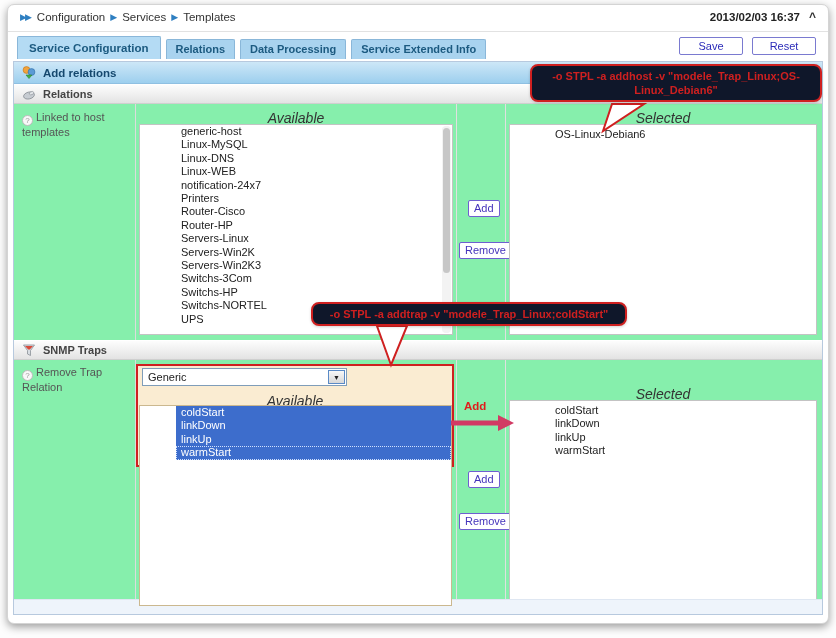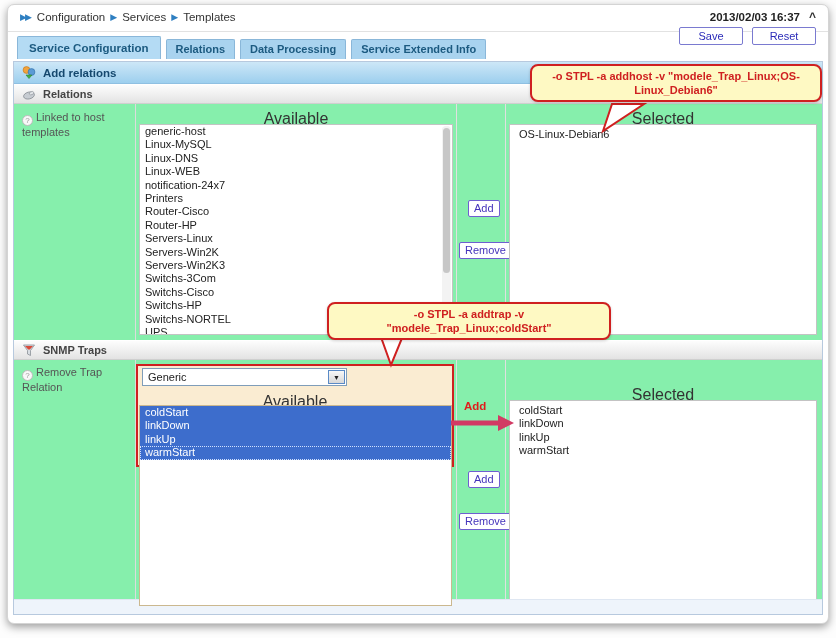--- a/index.html
+++ b/index.html
@@ -17,21 +17,21 @@
   .bc-item { color:#333; }
   .timestamp { position:absolute; right:28px; top:6px; font-size:11.5px; font-weight:bold; color:#222; }
   .caret { position:absolute; right:12px; top:5px; font-size:12px; font-weight:bold; color:#333; }
   
   .tabs { position:absolute; left:9px; top:31px; display:flex; align-items:flex-end; gap:5px; }
   .tab {
     background:#a9d3ef; border:1px solid #8ab7d9; border-bottom:none; border-radius:2px 2px 0 0;
     color:#1c5a80; font-weight:bold; font-size:11px; padding:3px 9px 4px; cursor:pointer; white-space:nowrap;
   }
   .tab.active { background:#b4dbf4; font-size:11.5px; padding:5px 11px 5px; }
-  .actions { position:absolute; right:12px; top:22px; display:flex; gap:9px; }
+  .actions { position:absolute; right:12px; top:32px; display:flex; gap:9px; }
   .btn-main {
     width:64px; height:18px; background:#fff; border:1px solid #7a7ad0; border-radius:2px;
     color:#2b2bb8; font-size:11px; font-family:"Liberation Sans", sans-serif; cursor:pointer;
   }
   
   .panel { position:absolute; left:5px; right:5px; top:56px; height:554px; border:1px solid #b7c9de; background:#fff; }
   .bar-blue {
     position:absolute; left:0; right:0; top:0; height:22px;
     background:linear-gradient(#cde7f7,#9dcfee); border-bottom:1px solid #8fc0e2;
     display:flex; align-items:center; gap:7px; padding-left:8px;
@@ -44,23 +44,23 @@
     color:#444; font-weight:bold; font-size:11px;
   }
   .row { position:absolute; left:0; right:0; background:#86efac; }
   .label-col-line { position:absolute; left:121px; top:0; bottom:0; width:1px; background:#dcdcdc; }
   .mid-col { position:absolute; left:442px; width:50px; top:0; bottom:0; border-left:1px solid #e0e0e0; border-right:1px solid #e0e0e0; }
   .field-label { position:absolute; left:8px; width:108px; font-size:11px; color:#555; line-height:13px; }
   .q-icon {
     display:inline-block; width:11px; height:11px; border:1px solid #bbb; border-radius:50%;
     color:#999; font-size:8px; text-align:center; line-height:10px; margin-right:3px; vertical-align:-2px; background:#f8f8f8;
   }
-  .list-header { position:absolute; font-size:16px; color:#333; text-align:center; }
+  .list-header { position:absolute; font-size:14px; font-style:italic; color:#333; text-align:center; }
   .listbox { position:absolute; background:#fff; border:1px solid #c3c3c3; overflow:hidden; }
-  .opt { font-size:11px; color:#222; line-height:13.4px; padding-left:5px; white-space:nowrap; cursor:default; }
+  .opt { font-size:11px; color:#222; line-height:13.4px; padding-left:5px; white-space:nowrap; cursor:default;margin-left:36px; }
   .opt.sel { background:#3d6dcc; color:#fff; }
   .opt.focus-dotted { outline:1px dotted #cfe0ff; outline-offset:-1px; }
   .scrollbar { position:absolute; right:1px; top:1px; bottom:1px; width:9px; background:#f3f3f3; border-radius:4px; }
   .scroll-thumb { position:absolute; left:1px; top:2px; width:7px; height:70%; background:#c7c7c7; border-radius:4px; }
   .btn-sm {
     position:absolute; background:#fff; border:1px solid #6f5fd0; border-radius:2px;
     color:#4433bb; font-size:11px; font-family:"Liberation Sans", sans-serif; padding:1px 5px 2px; cursor:pointer;
   }
   
   .dropdown {
@@ -69,21 +69,21 @@
   .dropdown .val { position:absolute; left:5px; top:2px; font-size:11px; color:#222; }
   .dropdown .arrow-btn {
     position:absolute; right:1px; top:1px; bottom:1px; width:17px;
     background:linear-gradient(#f8f8f8,#d8d8d8); border:1px solid #5a8ac6;
     font-size:7px; color:#222; text-align:center; line-height:13px;
   }
   
   .highlight-region { position:absolute; background:#faecd2; border:2px solid #cf2020; z-index:3; }
   .annot-overlay { position:absolute; left:0; top:0; width:806px; height:552px; z-index:6; pointer-events:none; }
   .callout {
-    position:absolute; background:#fef9c3; border:2px solid #cf2020; border-radius:8px;
+    position:absolute; background:#0f172a; border:2px solid #cf2020; border-radius:8px;
     color:#cf2020; font-weight:bold; font-size:11px; text-align:center; line-height:14px;
     padding:3px 6px; z-index:7; box-shadow:0 1px 3px rgba(0,0,0,.18);
   }
   .red-add-label { position:absolute; color:#e01b1b; font-weight:bold; font-size:11.5px; z-index:7; }
   .footer-strip { position:absolute; left:0; right:0; bottom:0; height:15px; background:#eef4fb; border-top:1px solid #dfe7f2; }
   .section-icon { width:14px; height:13px; display:inline-block; }
 </style>
 </head>
 <body>
 
@@ -145,21 +145,20 @@
         <div class="opt">Linux-DNS</div>
         <div class="opt">Linux-WEB</div>
         <div class="opt">notification-24x7</div>
         <div class="opt">Printers</div>
         <div class="opt">Router-Cisco</div>
         <div class="opt">Router-HP</div>
         <div class="opt">Servers-Linux</div>
         <div class="opt">Servers-Win2K</div>
         <div class="opt">Servers-Win2K3</div>
         <div class="opt">Switchs-3Com</div>
-        <div class="opt">Switchs-Cisco</div>
         <div class="opt">Switchs-HP</div>
         <div class="opt">Switchs-NORTEL</div>
         <div class="opt">UPS</div>
         <div class="scrollbar">
             <div class="scroll-thumb"></div>
           </div>
       </div>
 
       <div class="mid-col">
         <button class="btn-sm" style="left:11px; top:96px;">Add</button>
@@ -223,16 +222,16 @@
 
       <polygon points="598,42 630,42 589,69" fill="#ffffff" stroke="#cf2020" stroke-width="2"></polygon>
 
       <polygon points="363,264 393,264 377,303" fill="#ffffff" stroke="#cf2020" stroke-width="2"></polygon>
 
       <line x1="437" y1="361" x2="484" y2="361" stroke="#d23a64" stroke-width="5"></line>
       <polygon points="484,353 484,369 500,361" fill="#d23a64"></polygon>
     </svg>
 
     <div class="callout" style="left:516px; top:2px; width:292px;">-o STPL -a addhost -v "modele_Trap_Linux;OS-Linux_Debian6"</div>
-    <div class="callout" style="left:313px; top:240px; width:284px;">-o STPL -a addtrap -v "modele_Trap_Linux;coldStart"</div>
+    <div class="callout" style="left:297px; top:240px; width:316px;">-o STPL -a addtrap -v "modele_Trap_Linux;coldStart"</div>
 
   </div>
 </div>
 
 </body></html>

